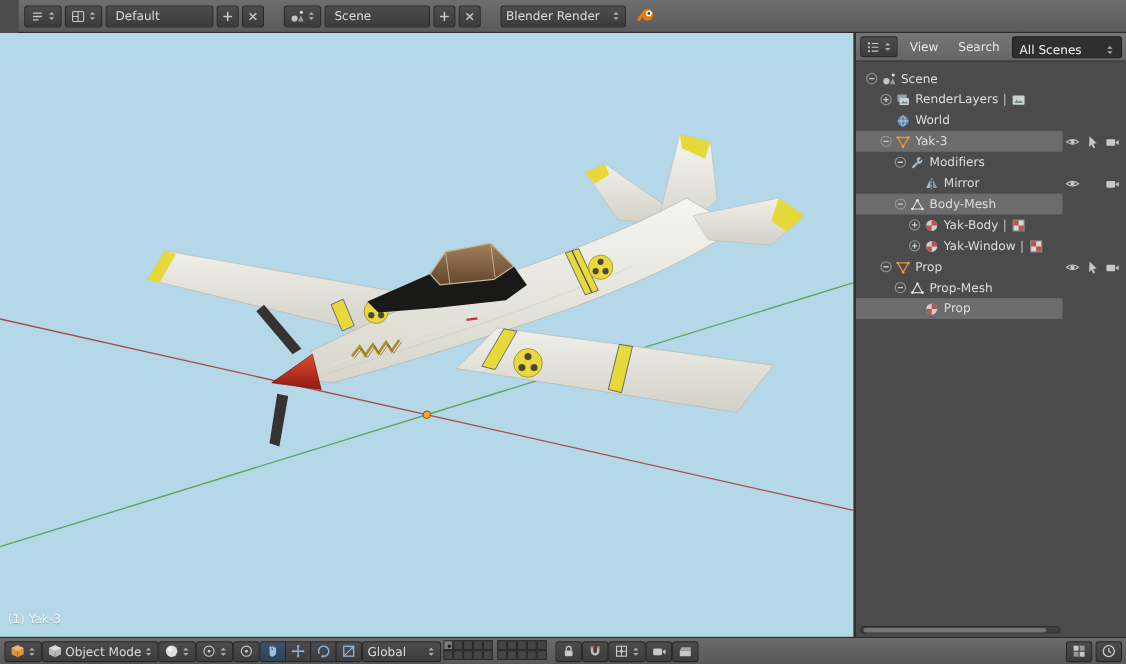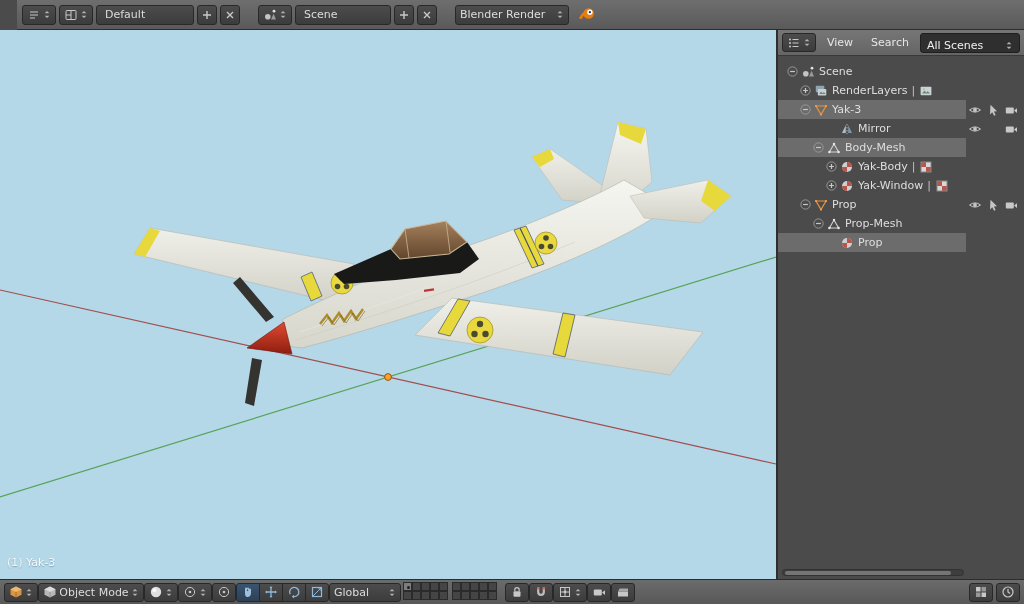--- a/index.html
+++ b/index.html
@@ -319,20 +319,31 @@
           </span>
           <span class="tlabel">RenderLayers</span>
           <span class="sep">|</span>
           <span class="ic">
             <svg viewBox="0 0 14 14">
               <rect x="1.6" y="2.8" width="10.8" height="8.4" rx="0.8" fill="#ccd3d8"></rect>
               <path d="M3 9.6l2.4-3 1.9 1.9 1.4-1.4 2.3 2.5Z" fill="#6e8f6e"></path>
               <circle cx="4.8" cy="5.2" r="0.9" fill="#d8b24a"></circle>
             </svg>
           </span>
+        </div>
+        <div class="trow">
+          <span class="indent" style="width:16px"></span>
+          <span class="ic exp"></span>
+          <span class="ic">
+            <svg viewBox="0 0 14 14">
+              <circle cx="7" cy="7" r="5" fill="#5d87a8"></circle>
+              <path d="M2 7h10M7 2c2.8 2.8 2.8 7.2 0 10M7 2c-2.8 2.8-2.8 7.2 0 10" stroke="#c9dcec" stroke-width="0.7" fill="none"></path>
+            </svg>
+          </span>
+          <span class="tlabel">World</span>
         </div>
         <div class="trow hl">
           <span class="indent" style="width:16px"></span>
           <span class="ic exp">
             <svg viewBox="0 0 14 14">
               <circle cx="7" cy="7" r="5" fill="none" stroke="#9a9a9a"></circle>
               <path d="M4.4 7h5.2" stroke="#c8c8c8" stroke-width="1.3"></path>
             </svg>
           </span>
           <span class="ic">
@@ -364,20 +375,36 @@
               <span class="ic">
                 <svg viewBox="0 0 14 14">
                   <rect x="1.8" y="4.6" width="8" height="6" rx="1" fill="#c8c8c8"></rect>
                   <path d="M10 7.6l3-2.4v4.8Z" fill="#c8c8c8"></path>
                 </svg>
               </span>
             </span>
           </span>
         </div>
         <div class="trow">
+          <span class="indent" style="width:29px"></span>
+          <span class="ic exp">
+            <svg viewBox="0 0 14 14">
+              <circle cx="7" cy="7" r="5" fill="none" stroke="#9a9a9a"></circle>
+              <path d="M4.4 7h5.2" stroke="#c8c8c8" stroke-width="1.3"></path>
+            </svg>
+          </span>
+          <span class="ic">
+            <svg viewBox="0 0 14 14">
+              <path d="M2.6 11.4 6.8 7.2" stroke="#a9bfd0" stroke-width="2"></path>
+              <path d="M6.4 3.2a3 3 0 013.9-.6L8.2 4.7l1.1 1.1 2.1-2.1a3 3 0 01-4.5 3.6Z" fill="#a9bfd0"></path>
+            </svg>
+          </span>
+          <span class="tlabel">Modifiers</span>
+        </div>
+        <div class="trow">
           <span class="indent" style="width:42px"></span>
           <span class="ic exp"></span>
           <span class="ic">
             <svg viewBox="0 0 14 14">
               <path d="M5.8 3v8L2 11Z" fill="#a9bfd0"></path>
               <path d="M8.2 3v8L12 11Z" fill="#7e96a8"></path>
               <path d="M7 2v10" stroke="#c8c8c8" stroke-width="0.8" stroke-dasharray="1.5 1.5"></path>
             </svg>
           </span>
           <span class="tlabel">Mirror</span>

